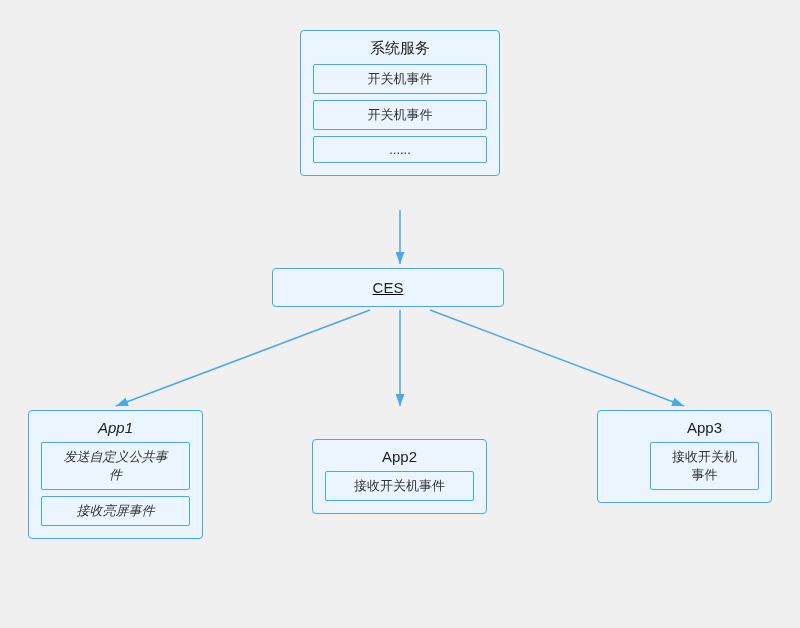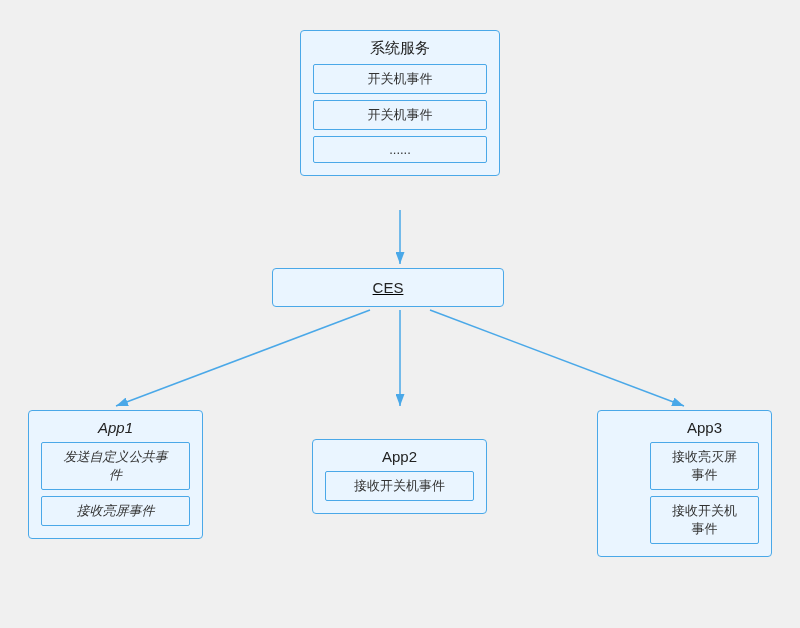--- a/index.html
+++ b/index.html
@@ -149,18 +149,17 @@
   <div class="box" id="box-app2">
     <div class="box-title">App2</div>
     <div class="box-inner">
       <div class="inner-box">接收开关机事件</div>
     </div>
   </div>
 
   <div class="box" id="box-app3">
     <div class="box-title">App3</div>
     <div class="box-inner">
-      <div class="inner-box">接收亮灭屏事件</div>
       <div class="inner-box">接收开关机事件</div>
     </div>
   </div>
 
 </div>
 
 </body></html>

